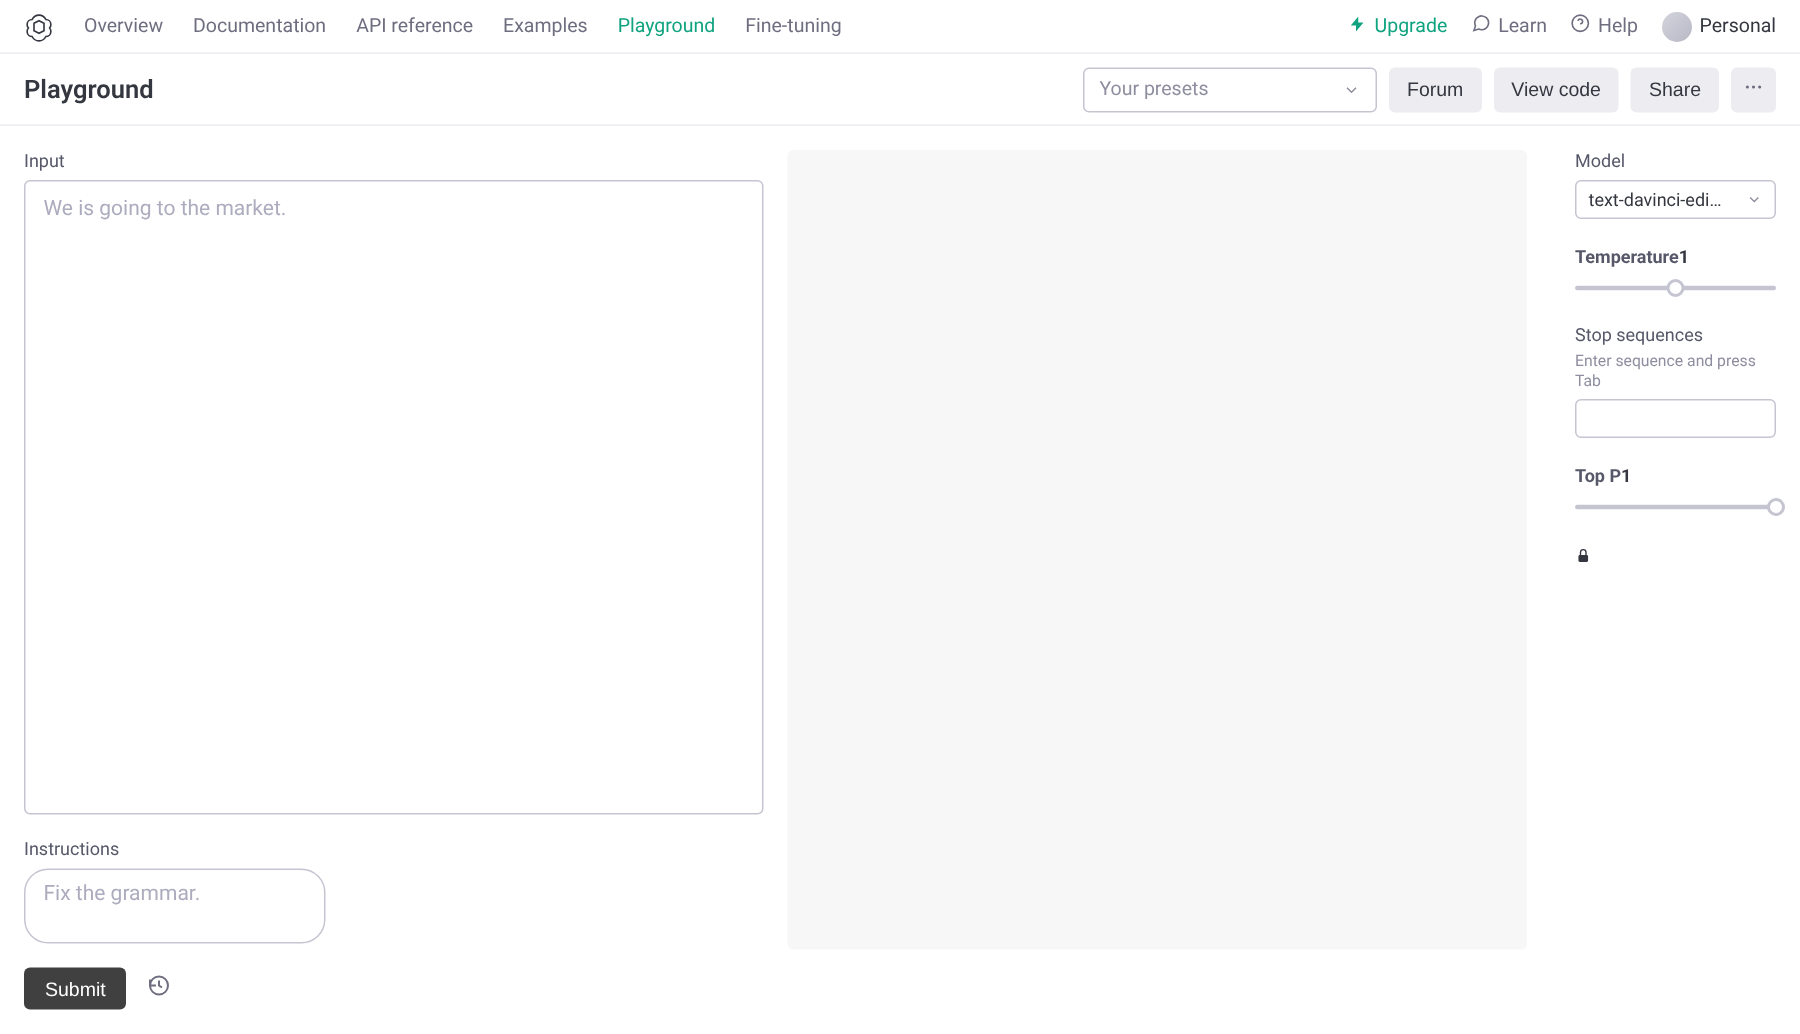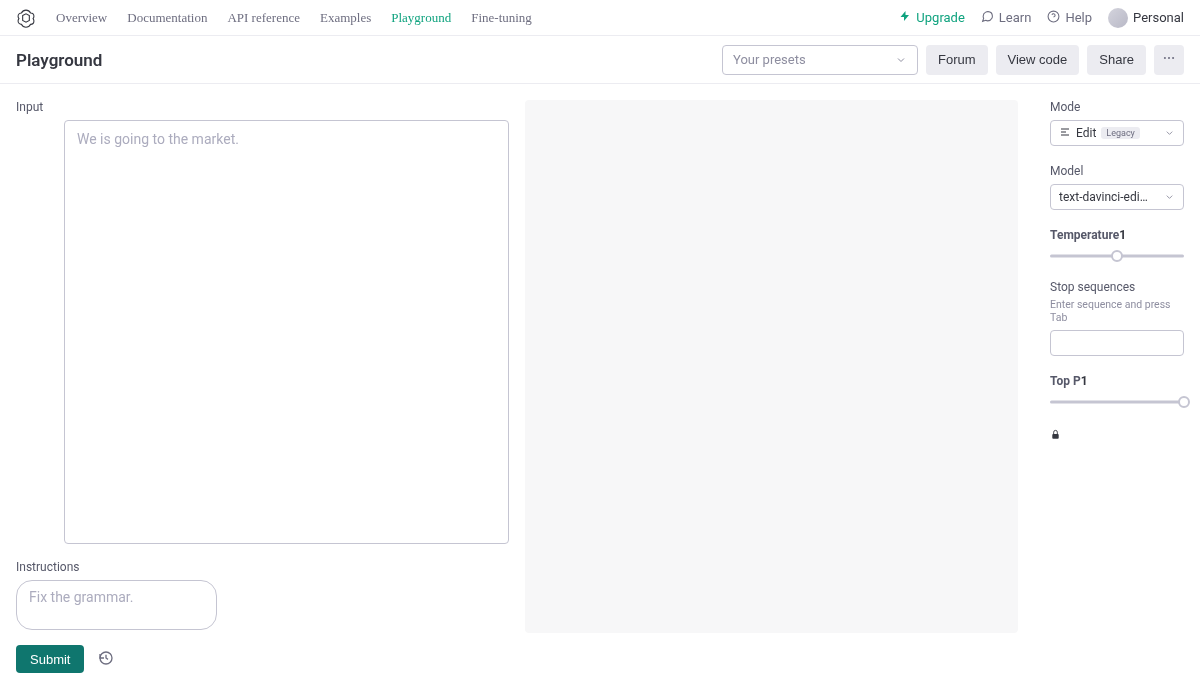--- a/index.html
+++ b/index.html
@@ -28,21 +28,20 @@
       display: flex;
       align-items: center;
       justify-content: center;
     }
     .logo svg { width: 20px; height: 20px; }
     .nav-links { display: flex; gap: 20px; }
     .nav-link {
       color: #6e6e80;
       font-size: 13px;
       cursor: pointer;
-      font-family: Liberation Serif, serif;
     }
     .nav-link.active { color: #10a37f; }
     .nav-right {
       margin-left: auto;
       display: flex;
       align-items: center;
       gap: 16px;
     }
     .nav-right-item {
       display: flex;
@@ -145,21 +144,20 @@
     .input-box {
       flex: 1;
       border: 1px solid #c5c5d2;
       border-radius: 4px;
       padding: 10px 12px;
       font-size: 14px;
       color: #3b82f6;
       resize: none;
       font-family: inherit;
       outline: none;
-      margin-left: 48px;
     }
     .input-box::placeholder { color: #acacbe; }
 
     .output-box {
       height: 100%;
       background: #f7f7f8;
       border-radius: 4px;
     }
 
     .instructions-box {
@@ -180,21 +178,21 @@
     .footer-actions {
       margin-top: 12px;
       display: flex;
       align-items: center;
       gap: 14px;
       padding-bottom: 16px;
     }
     .submit-btn {
       height: 28px;
       padding: 0 14px;
-      background: #0f766e;
+      background: #404040;
       color: #fff;
       border: none;
       border-radius: 4px;
       font-size: 13px;
       cursor: pointer;
     }
     .history-btn {
       width: 16px;
       height: 16px;
       display: flex;
@@ -415,39 +413,20 @@
               <path d="M3 12a9 9 0 109-9 9 9 0 00-9 9z"></path>
               <polyline points="3 6 3 12 9 12"></polyline>
               <polyline points="12 7 12 12 15 14"></polyline>
             </svg>
         </span>
       </div>
     </div>
   </div>
 
   <div class="sidebar">
-    <div class="side-section">
-      <div class="side-label">Mode</div>
-      <div class="side-select">
-        <span>
-          <svg width="12" height="12" viewBox="0 0 24 24" fill="none" stroke="#353740" stroke-width="2">
-              <line x1="4" y1="6" x2="20" y2="6"></line>
-              <line x1="4" y1="12" x2="14" y2="12"></line>
-              <line x1="4" y1="18" x2="20" y2="18"></line>
-            </svg>
-        </span>
-        <span>Edit</span>
-        <span class="side-badge">Legacy</span>
-        <span class="chev">
-          <svg width="11" height="11" viewBox="0 0 24 24" fill="none" stroke="#8e8ea0" stroke-width="2">
-              <polyline points="6 9 12 15 18 9"></polyline>
-            </svg>
-        </span>
-      </div>
-    </div>
 
     <div class="side-section">
       <div class="side-label">Model</div>
       <div class="side-select">
         <span class="trunc">text-davinci-edit-0...</span>
         <span class="chev">
           <svg width="11" height="11" viewBox="0 0 24 24" fill="none" stroke="#8e8ea0" stroke-width="2">
               <polyline points="6 9 12 15 18 9"></polyline>
             </svg>
         </span>

